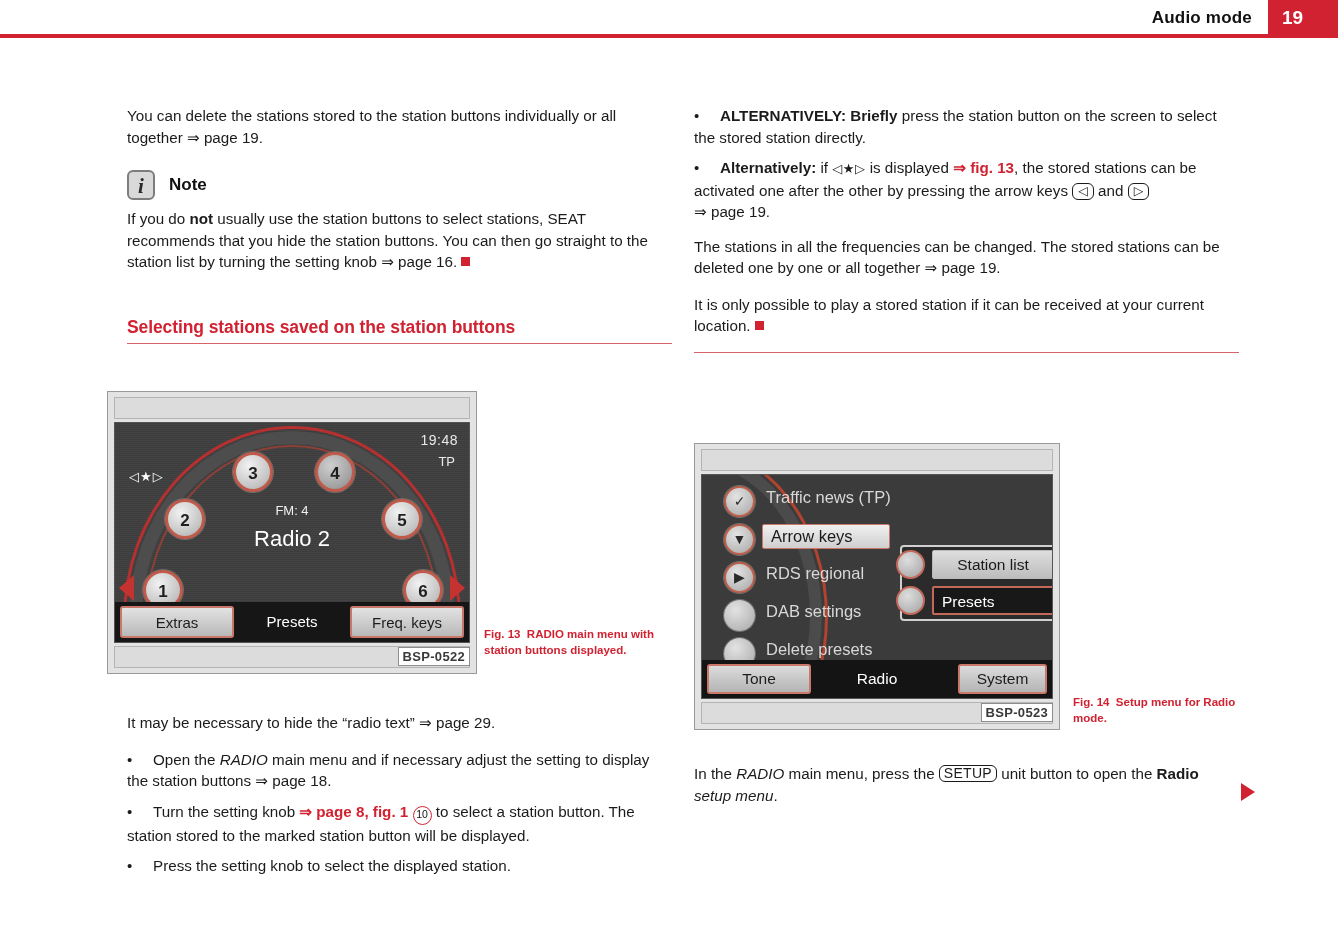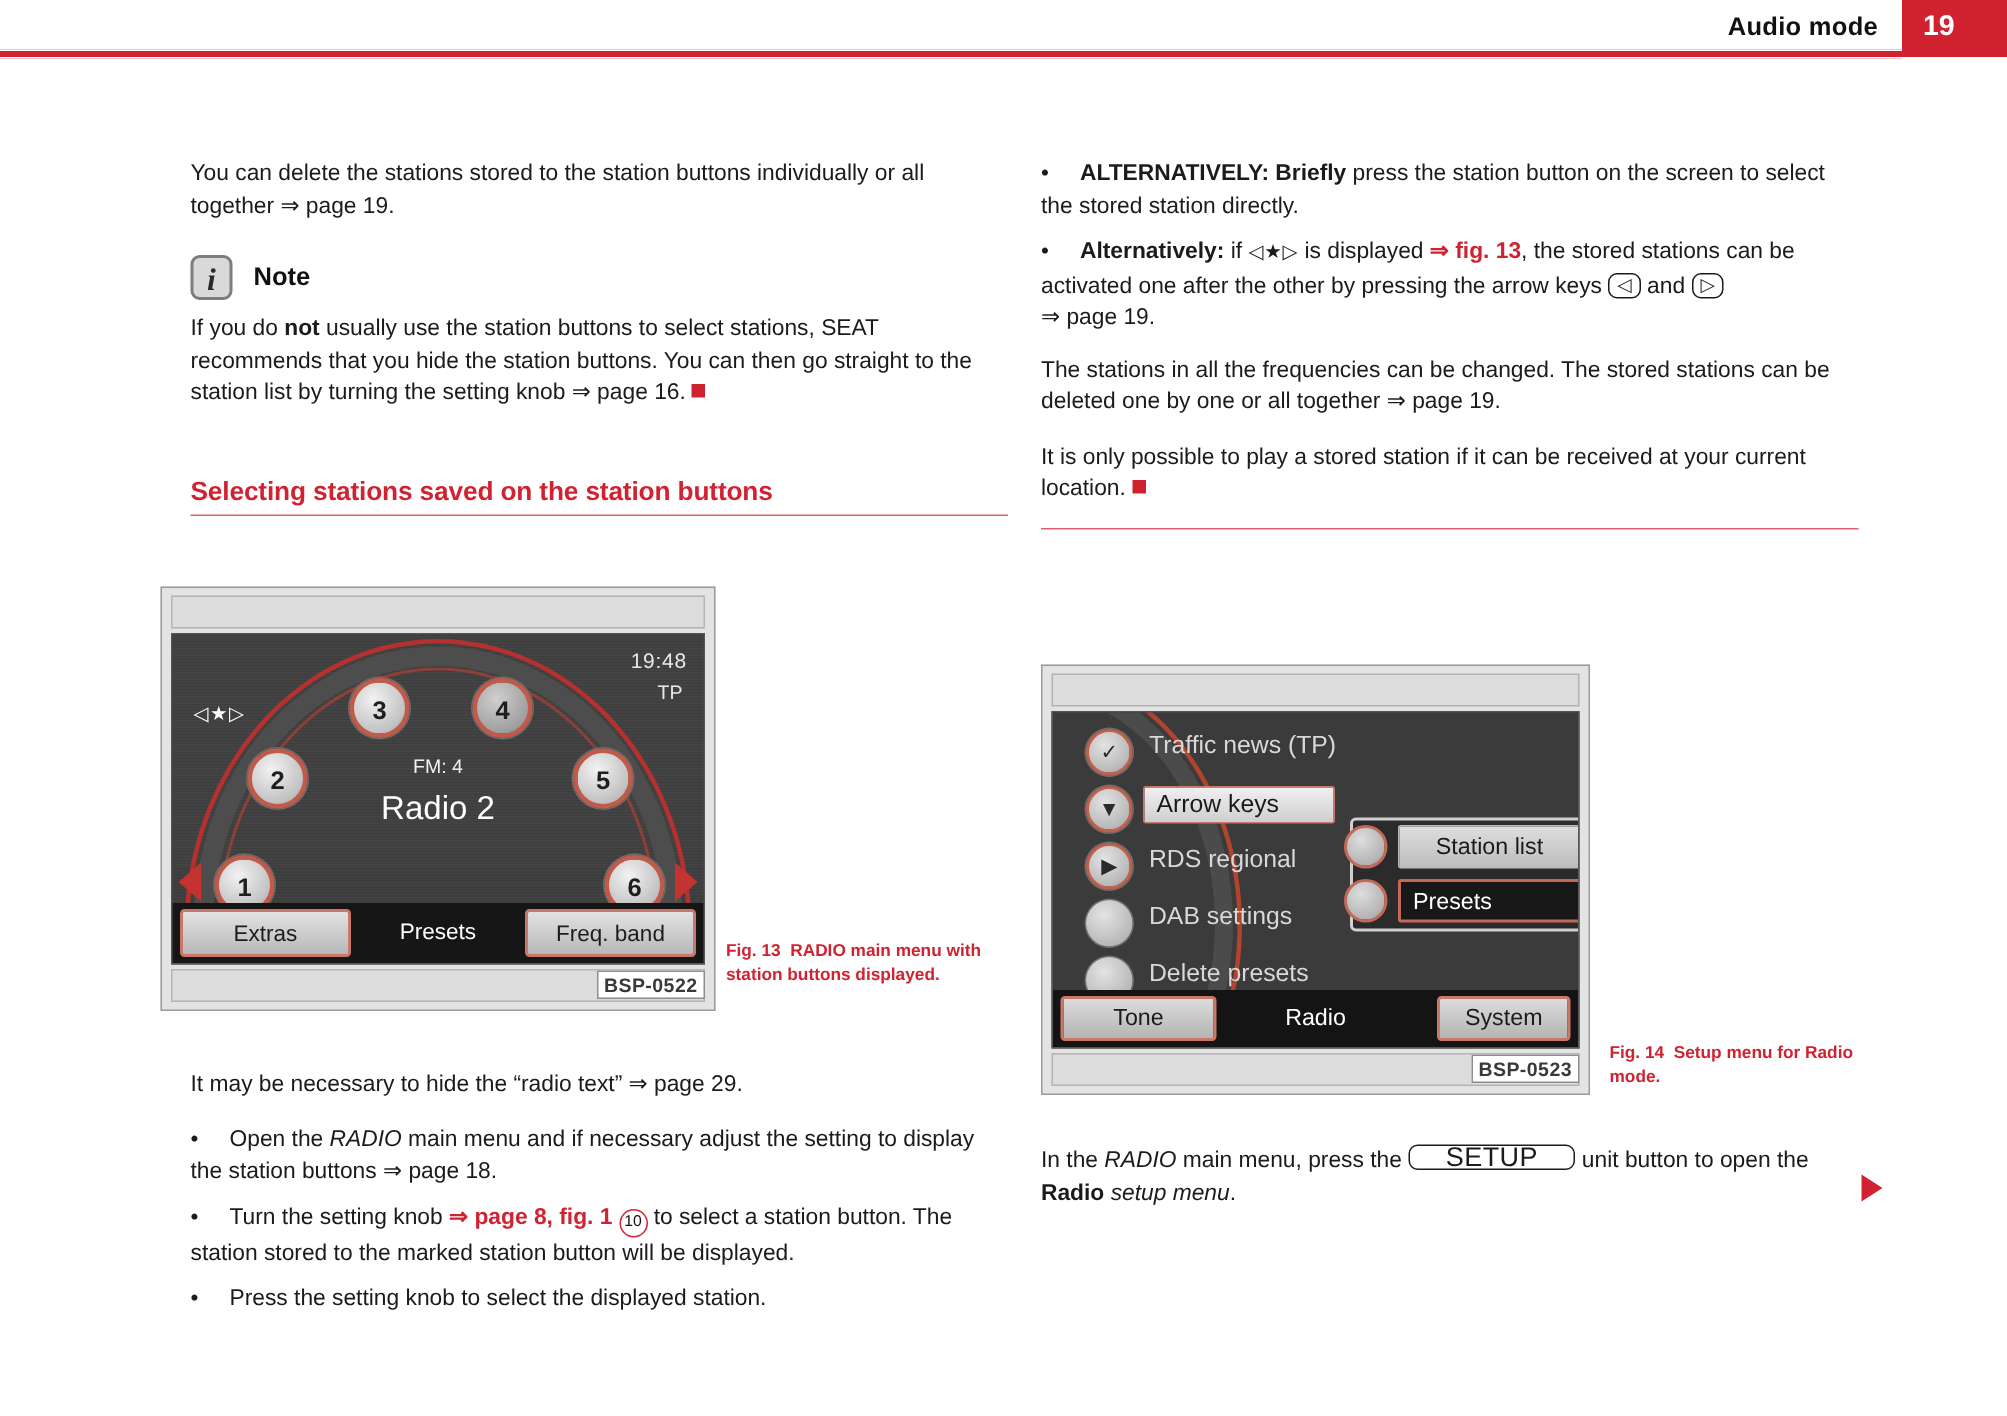--- a/index.html
+++ b/index.html
@@ -80,21 +80,21 @@
   .section-rule{
     margin-top:5px;height:1px;background:#d8616c;width:100%;
   }
 
   
   .keycap{
     display:inline-block;border:1.4px solid #1b1b1b;border-radius:6px;
     padding:0 5px;font-size:12.5px;line-height:15px;vertical-align:1px;
     font-family:"Liberation Sans", sans-serif;background:#fff;
   }
-  .keycap.wide{padding:0 24px;font-size:18px;letter-spacing:.3px;}
+  .keycap.wide{padding:0 4px;font-size:14px;letter-spacing:.3px;}
   .circle-num{
     display:inline-block;width:17px;height:17px;border:1.6px solid #d12231;
     border-radius:50%;color:#111;font-size:10.5px;font-weight:normal;
     text-align:center;line-height:14px;vertical-align:-1px;background:#fff;
   }
   .starnav{font-family:"DejaVu Sans", sans-serif;letter-spacing:.5px;font-size:13px;}
   .screenshot{
     position:relative;background:#e3e3e3;border:1px solid #9a9a9a;
     box-sizing:border-box;
   }
@@ -271,21 +271,21 @@
     <div class="f13-knob" style="left:28px;top:147px;">1</div>
     <div class="f13-knob" style="left:50px;top:76px;">2</div>
     <div class="f13-knob" style="left:118px;top:29px;">3</div>
     <div class="f13-knob sel" style="left:200px;top:29px;">4</div>
     <div class="f13-knob" style="left:267px;top:76px;">5</div>
     <div class="f13-knob" style="left:288px;top:147px;">6</div>
 
     <div class="f13-btnrow">
       <div class="f13-btn-mid">Presets</div>
       <div class="f13-btn l">Extras</div>
-      <div class="f13-btn r">Freq. band</div>
+      <div class="f13-btn r">Freq. keys</div>
     </div>
   </div>
   <div class="sshot-bezel-bot"></div>
   <div class="bsp-tag">BSP-0522</div>
 </div>
 
 <div class="fig13-cap">
   <span>Fig. 13</span>&nbsp;&nbsp;<span>RADIO main menu with station buttons displayed.</span>
 </div>
 

